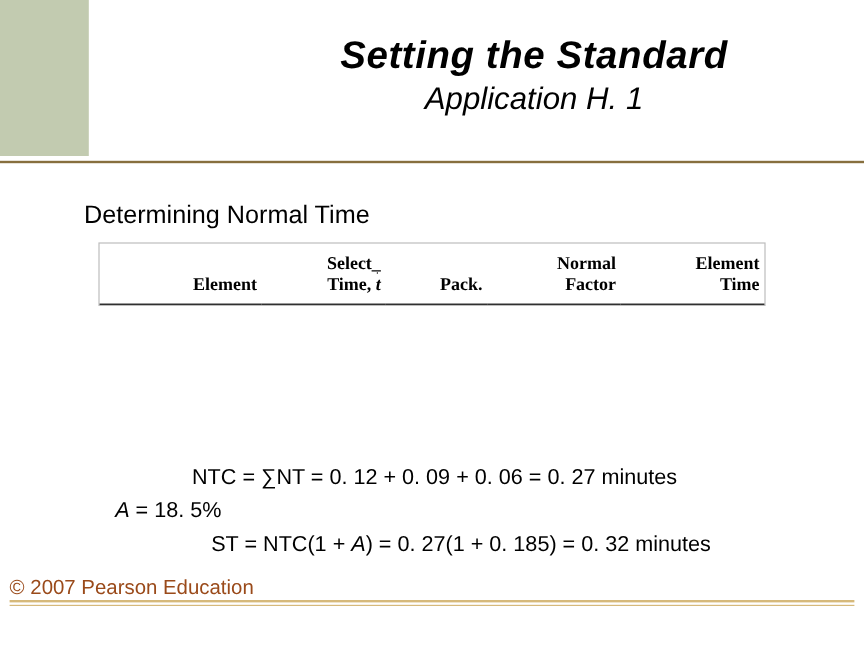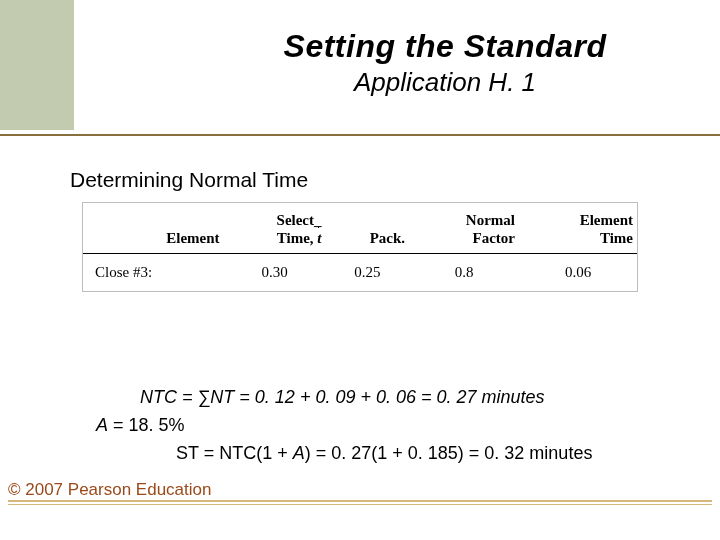--- a/index.html
+++ b/index.html
@@ -15,21 +15,21 @@
   table { width: 100%; border-collapse: collapse; font-family: Georgia, 'Times New Roman', serif; font-size: 15px; }
   thead th { font-weight: 700; padding: 8px 4px 6px; text-align: right; vertical-align: bottom; line-height: 1.2; }
   thead th:first-child { text-align: right; padding-left: 12px; }
   tbody td { padding: 10px 4px; text-align: center; }
   tbody td:first-child { text-align: left; padding-left: 12px; }
   .head-rule td { border-top: 1px solid #000; padding: 0; height: 0; }
   .tbar { display: inline-block; position: relative; font-style: italic; }
   .tbar::before { content: ""; position: absolute; left: 1px; right: 3px; top: -2px; height: 1.4px; background: #000; }
   .eqs { position: absolute; left: 96px; top: 384px; font-size: 18px; line-height: 1.55; font-family: Arial, Helvetica, sans-serif; }
   .eqs .line2 { margin-left: 0; }
-  .eqs .line1 { margin-left: 44px; font-style: italic; }
+  .eqs .line1 { margin-left: 64px; }
   .eqs .line3 { margin-left: 80px; text-align: center; }
   .ital { font-style: italic; }
   .copyright { position: absolute; left: 8px; top: 480px; font-size: 17px; color: #9a4a1a; }
   .rule2 { position: absolute; left: 8px; top: 500px; width: 704px; height: 2px; background: #d6b97a; }
   .rule3 { position: absolute; left: 8px; top: 504px; width: 704px; height: 1px; background: #d6b97a; }
 </style>
 </head>
 <body>
 
 <div class="slide">
@@ -61,27 +61,20 @@
           <th>
             <span>Element</span><br>
             <span>Time</span>
           </th>
         </tr>
       </thead>
       <tbody>
         <tr class="head-rule">
             <td colspan="5"></td>
           </tr>
-        <tr>
-          <td>Close #3:</td>
-          <td>0.30</td>
-          <td>0.25</td>
-          <td>0.8</td>
-          <td>0.06</td>
-        </tr>
       </tbody>
     </table>
   </div>
 
   <div class="eqs">
     <div class="line1">NTC = ∑NT = 0. 12 + 0. 09 + 0. 06 = 0. 27 minutes</div>
     <div class="line2"><span class="ital">A</span><span> = 18. 5%</span></div>
     <div class="line3"><span>ST = NTC(1 + </span><span class="ital">A</span><span>) = 0. 27(1 + 0. 185) = 0. 32 minutes</span></div>
   </div>
 

